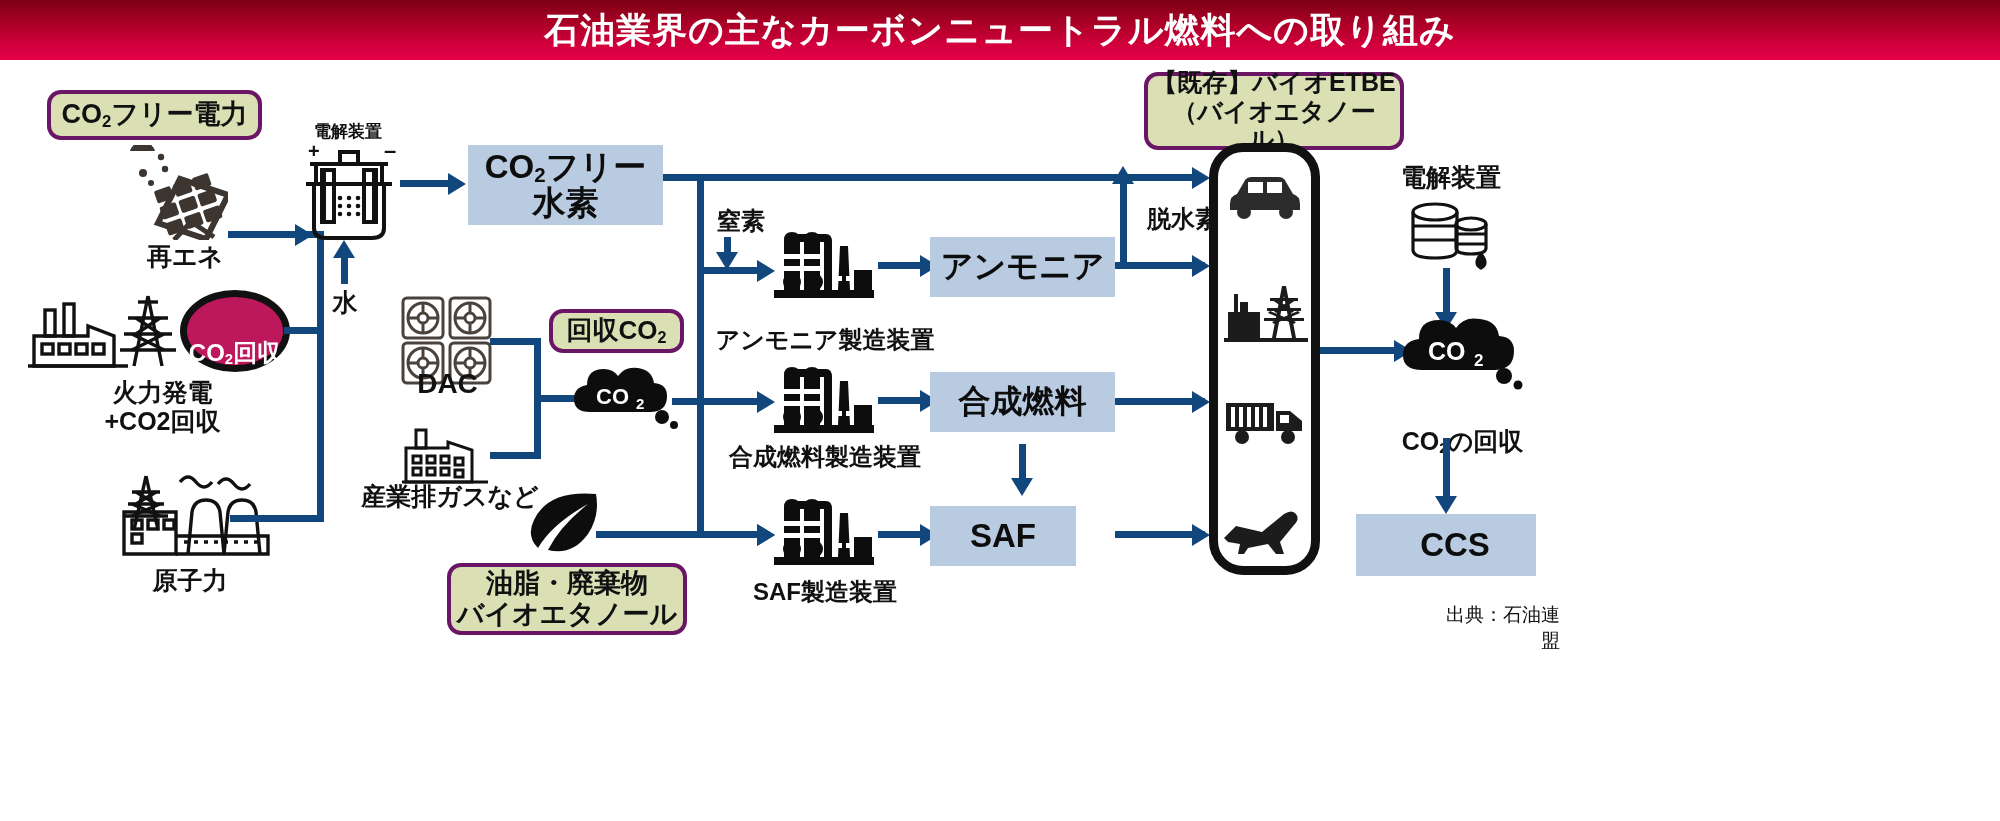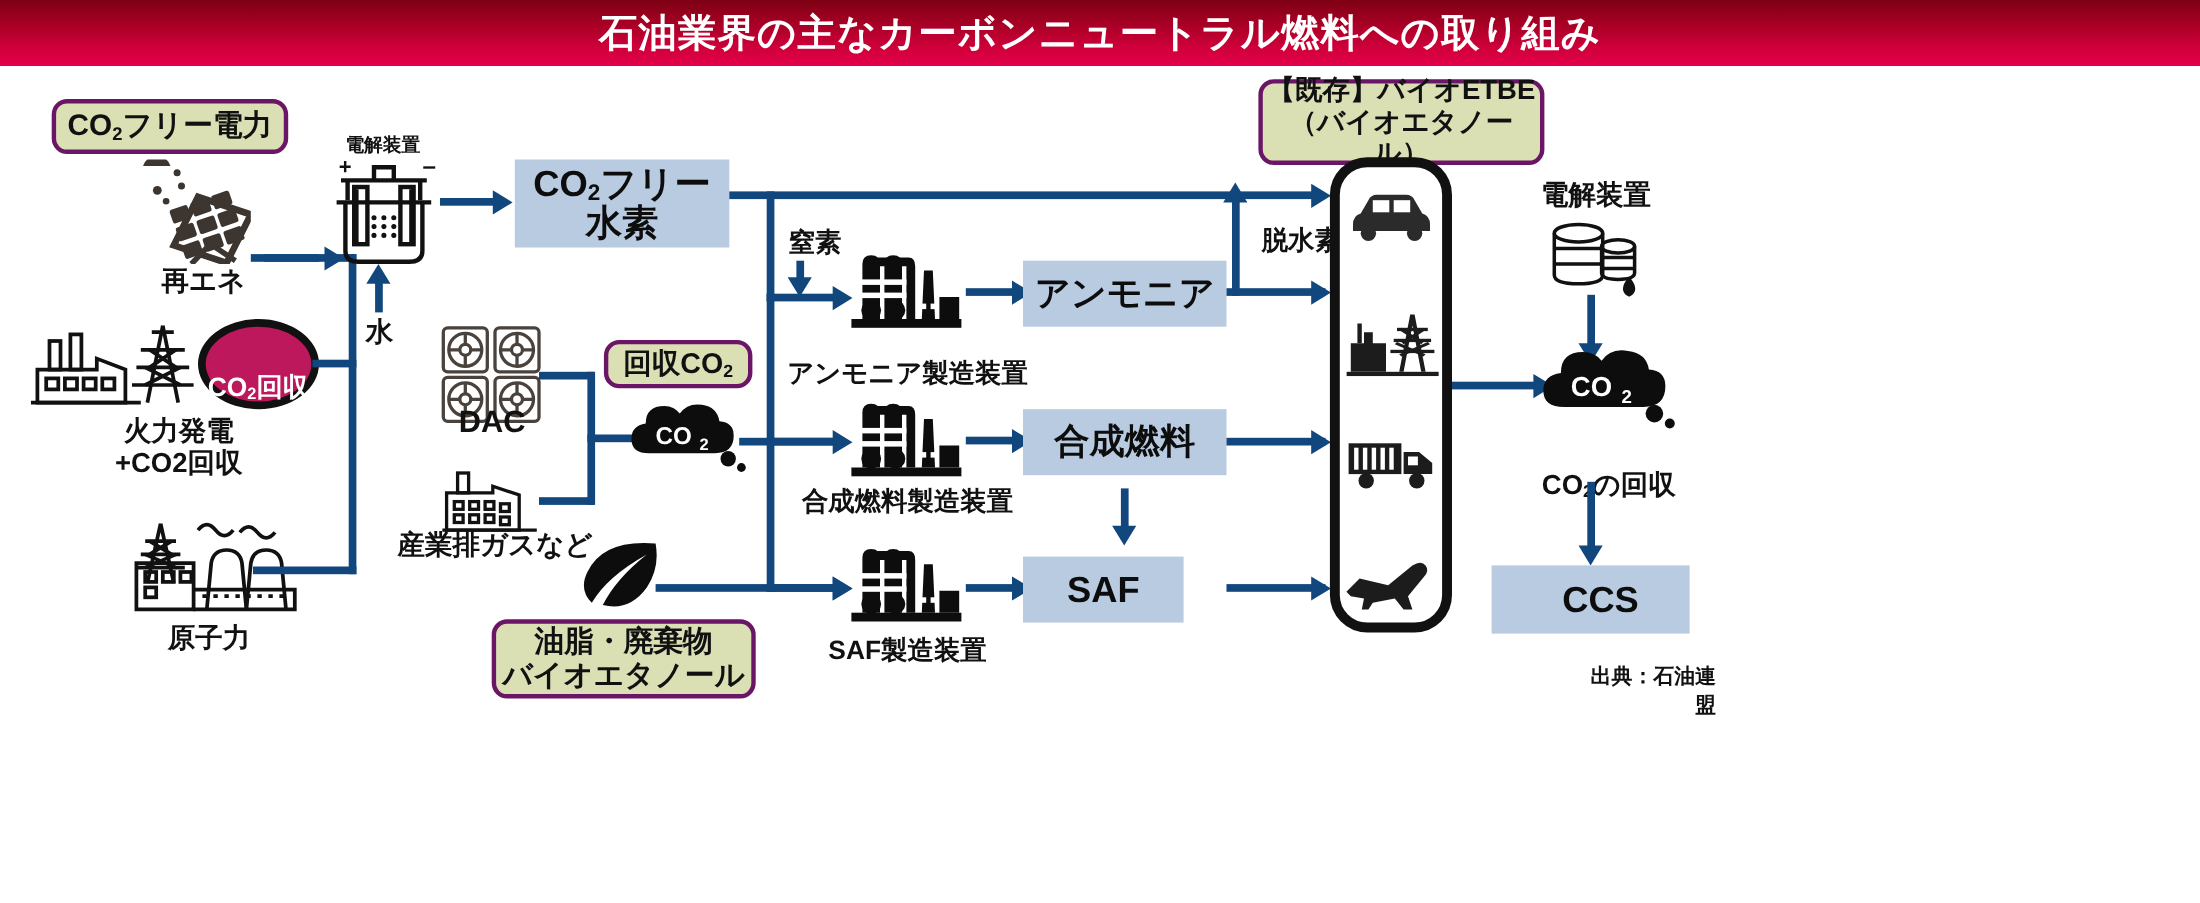--- a/index.html
+++ b/index.html
@@ -74,21 +74,21 @@
   .co2badge{
     position:absolute;
     background:#be185d;
     border:7px solid #111;
     border-radius:50%;
     display:flex; flex-direction:row; align-items:flex-end; justify-content:center;
     color:#fff; font-weight:bold; line-height:1.0;
   }
 
   .src{
-    position:absolute; right:14px; bottom:6px; font-size:19px; font-weight:bold; color:#111;
+    position:absolute; right:14px; bottom:6px; font-size:19px; font-weight:normal; color:#111;
   }
   svg{ display:block; }
   sub{ font-size:0.62em; vertical-align:baseline; position:relative; top:0.22em; }
 </style>
 </head>
 <body>
 
 <div id="stage">
 
   <div class="titlebar">

